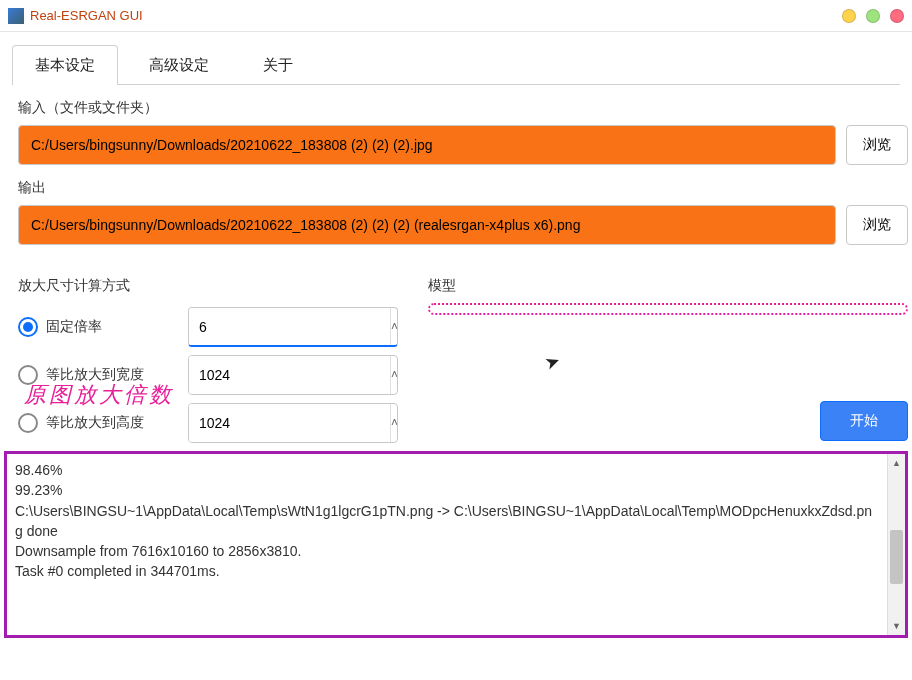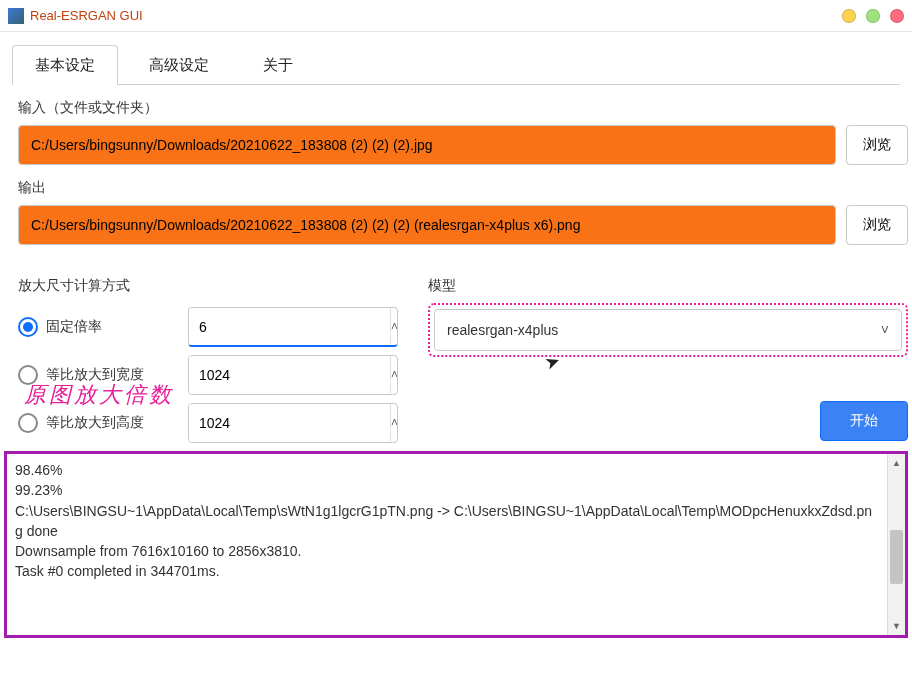--- a/index.html
+++ b/index.html
@@ -309,24 +309,20 @@
               <span class="chev">˄</span>
             </div>
 
         </div>
       </div>
     </div>
 
     <div class="col-right">
       <div class="section-label">模型</div>
       <div class="model-box">
-        <div class="dropdown">
-          <span>realesrgan-x4plus</span>
-          <span class="chev-down">˅</span>
-        </div>
         <span class="cursor-img">➤</span>
       </div>
     </div>
   </div>
 
   <div class="start-row">
     <button class="btn btn-primary">开始</button>
   </div>
 </div>
 

